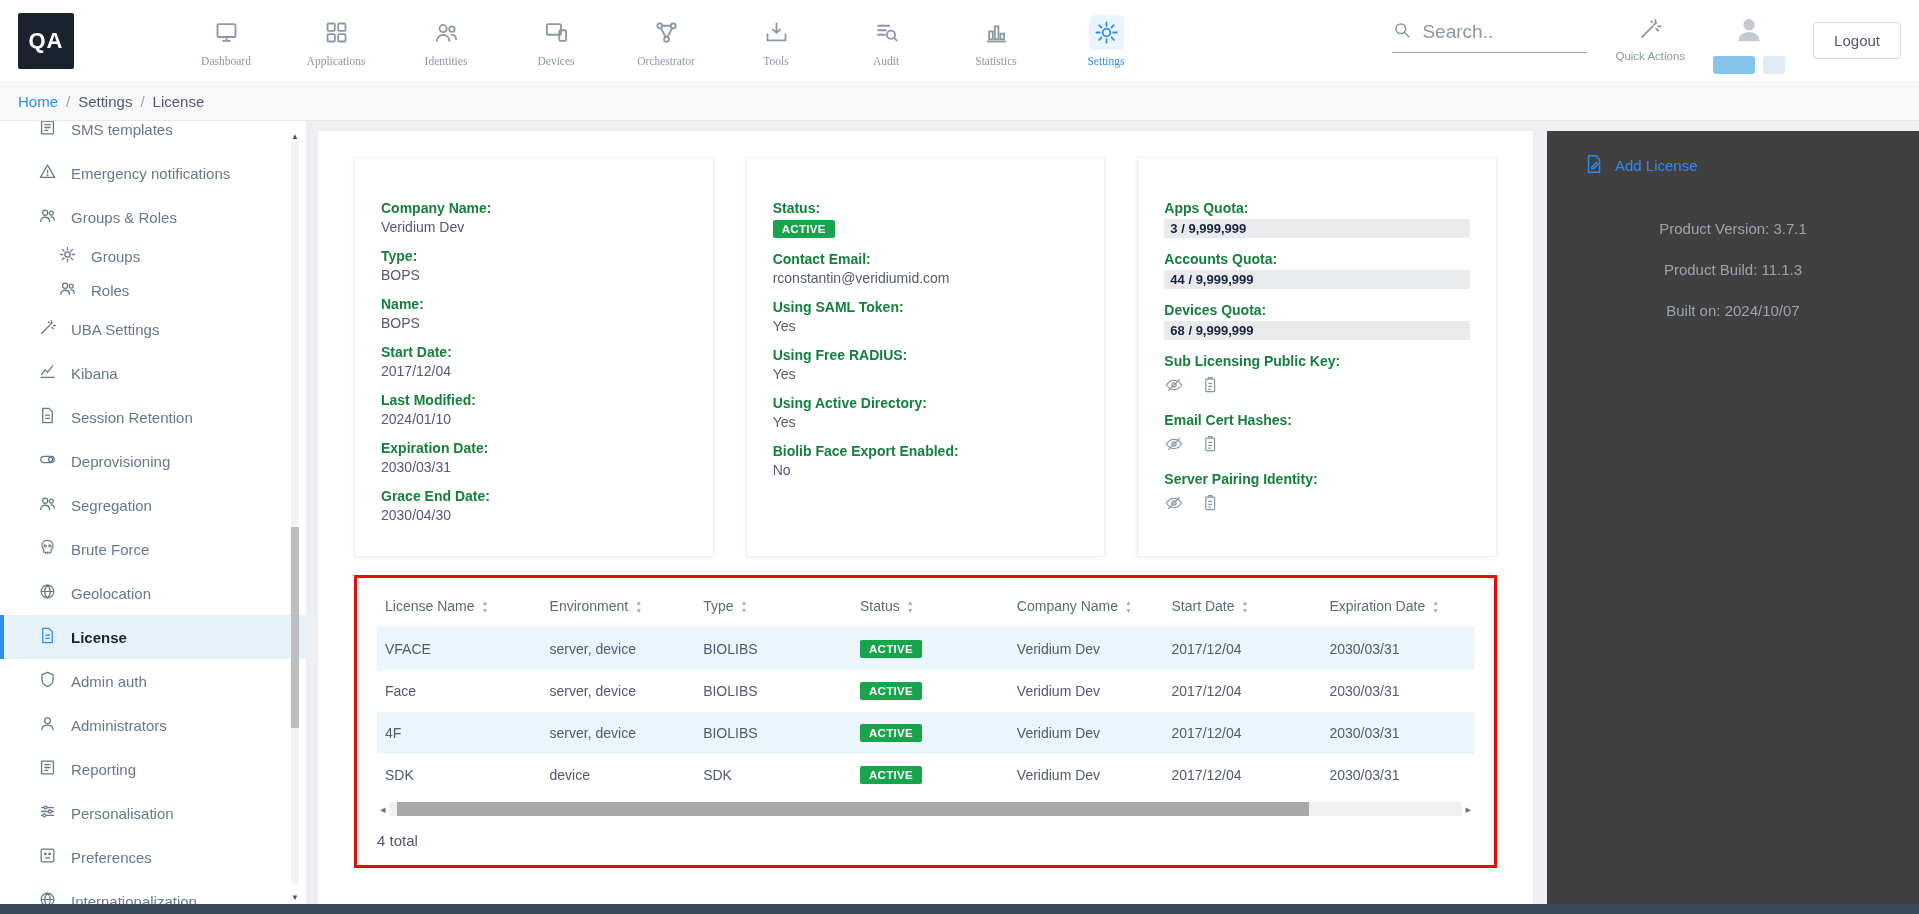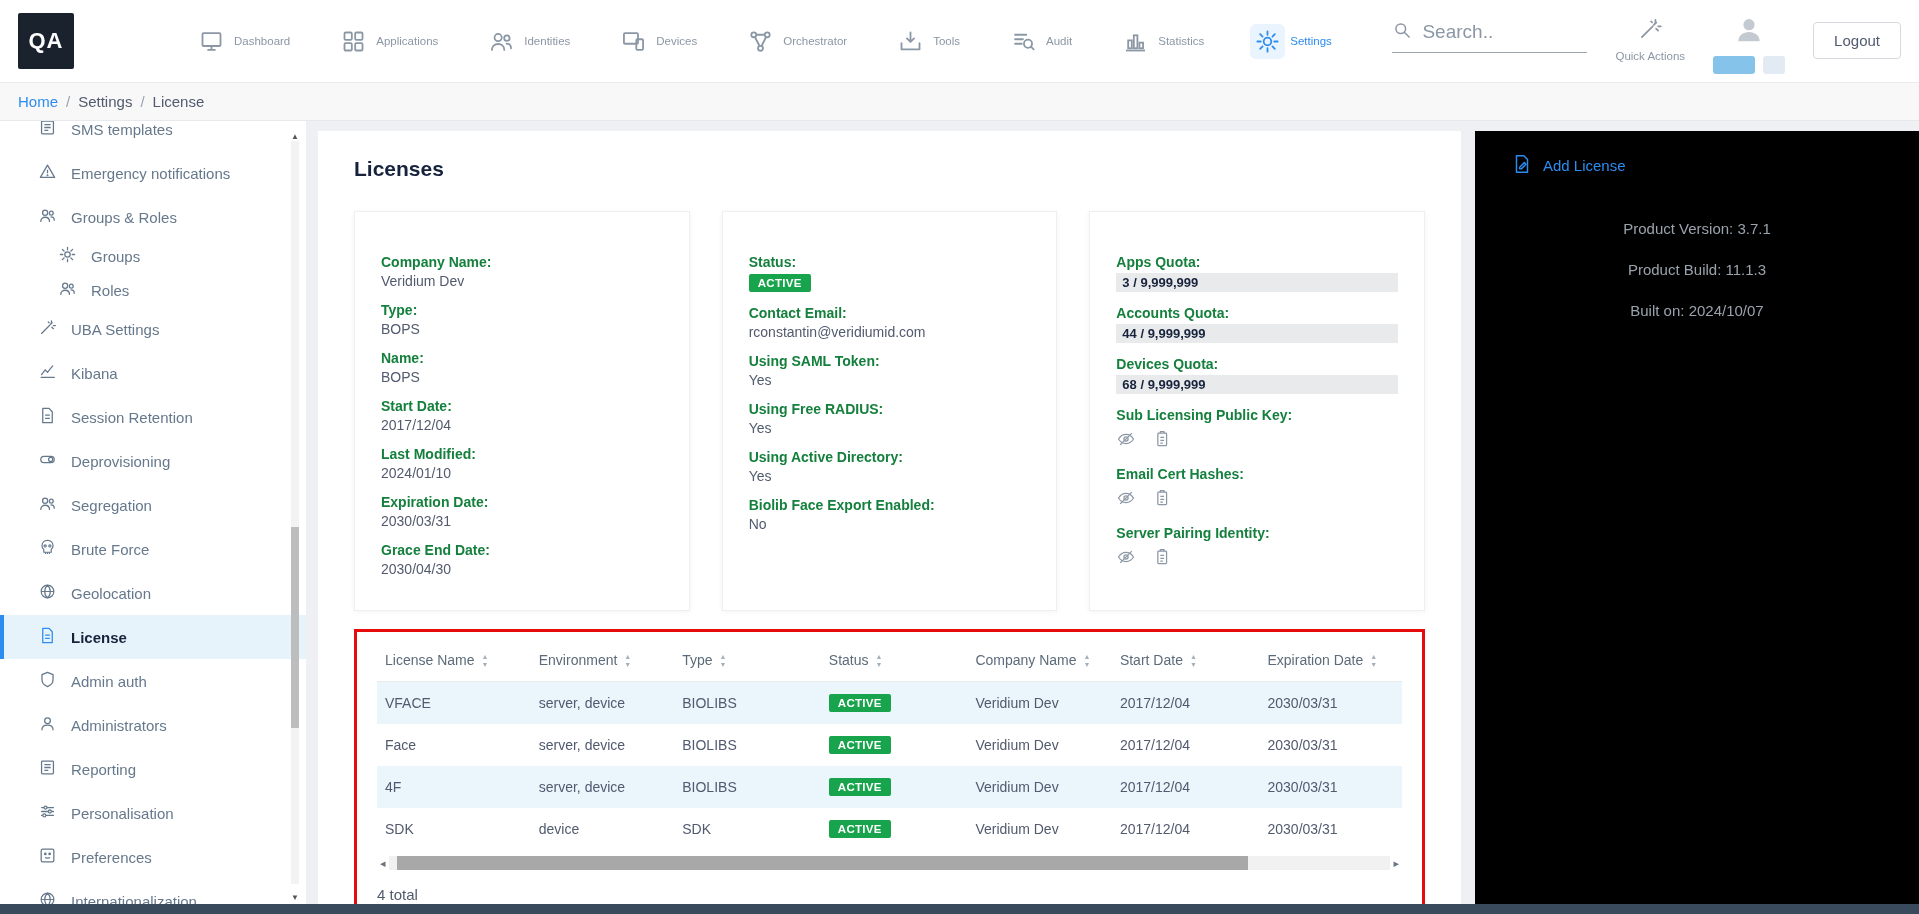--- a/index.html
+++ b/index.html
@@ -4,21 +4,21 @@
 <style>
   * { box-sizing: border-box; margin: 0; padding: 0; }
   html,body { width:1919px; height:914px; overflow:hidden; }
   body { font-family:"Liberation Sans", sans-serif; background:#eef0f3; color:#515a6e; }
 
   
   .topnav { height:82px; background:#fff; display:flex; align-items:center; padding:0 18px; }
   .logo { width:56px; height:56px; background:#1a222e; color:#fff; font-weight:bold; font-size:22px;
           display:flex; align-items:center; justify-content:center; border-radius:2px; letter-spacing:1px; }
   .mainnav { display:flex; gap:46px; margin-left:120px; }
-  .nav-item { display:flex; align-items:center; gap:5px; color:#8b97a5; cursor:pointer; min-width:64px; }
+  .nav-item { display:flex; flex-direction:column; align-items:center; gap:5px; color:#8b97a5; cursor:pointer; min-width:64px;font-family:Liberation Serif, serif; }
   .nav-item .ic { width:27px; height:27px; }
   .nav-label { font-size:11.5px; }
   .nav-item.active { color:#2d8cf0; }
   .nav-item.active .icwrap { background:#eaf4fe; border-radius:6px; }
   .icwrap { padding:4px; display:flex; }
 
   .topnav-right { margin-left:auto; display:flex; align-items:flex-start; gap:28px; padding-top:6px; }
   .searchbox { display:flex; align-items:center; gap:10px; border-bottom:1px solid #9aa5b1; padding-bottom:8px; width:195px; margin-top:6px; color:#8b97a5; }
   .searchbox input { border:none; outline:none; font-size:19px; width:140px; color:#515a6e; background:transparent; font-family:"Liberation Sans",sans-serif; }
   .searchbox input::placeholder { color:#8b97a5; }
@@ -38,21 +38,21 @@
                     display:flex; align-items:center; gap:8px; padding-left:18px; font-size:15px; }
   .bc-home { color:#2d8cf0; cursor:pointer; text-decoration:none; }
   .bc-link { color:#515a6e; cursor:pointer; }
   .bc-sep { color:#9aa3ad; }
   .bc-current { color:#515a6e; }
 
   
   .content { display:flex; height:783px; }
   .sidebar { width:306px; background:#fff; position:relative; overflow:hidden; flex-shrink:0; }
   .main-panel { flex:1; background:#fff; margin:10px 14px 0 12px; padding:26px 36px; position:relative; overflow:hidden; }
-  .right-panel { width:444px; background:#000000; margin-top:10px; padding:22px 36px; flex-shrink:0; }
+  .right-panel { width:372px; background:#404040; margin-top:10px; padding:22px 36px; flex-shrink:0; }
   .bottom-strip { height:10px; background:#3a4a5d; }
 
   
   .sb-list { margin-top:-14px; }
   .sb-item { height:44px; display:flex; align-items:center; gap:14px; padding-left:38px; font-size:15px;
              color:#66788c; cursor:pointer; }
   .sb-item .ic { width:19px; height:19px; flex-shrink:0; }
   .sb-item.sub { height:34px; padding-left:58px; }
   .sb-item.active { background:#e7f3fb; border-left:4px solid #2d8cf0; padding-left:34px; color:#17233d; font-weight:bold; }
   .sb-scroll { position:absolute; top:4px; right:5px; bottom:4px; width:12px; }
@@ -524,21 +524,20 @@
     <div class="sb-scroll">
       <div class="sb-up"></div>
       <div class="sb-track">
           <div class="sb-thumb"></div>
         </div>
       <div class="sb-down"></div>
     </div>
   </aside>
 
   <main class="main-panel">
-    <h2 class="page-title">Licenses</h2>
 
     <div class="cards">
 
       <section class="card">
         <div class="field">
             <div class="flabel">Company Name:</div>
             <div class="fvalue">Veridium Dev</div>
           </div>
         <div class="field">
             <div class="flabel">Type:</div>

